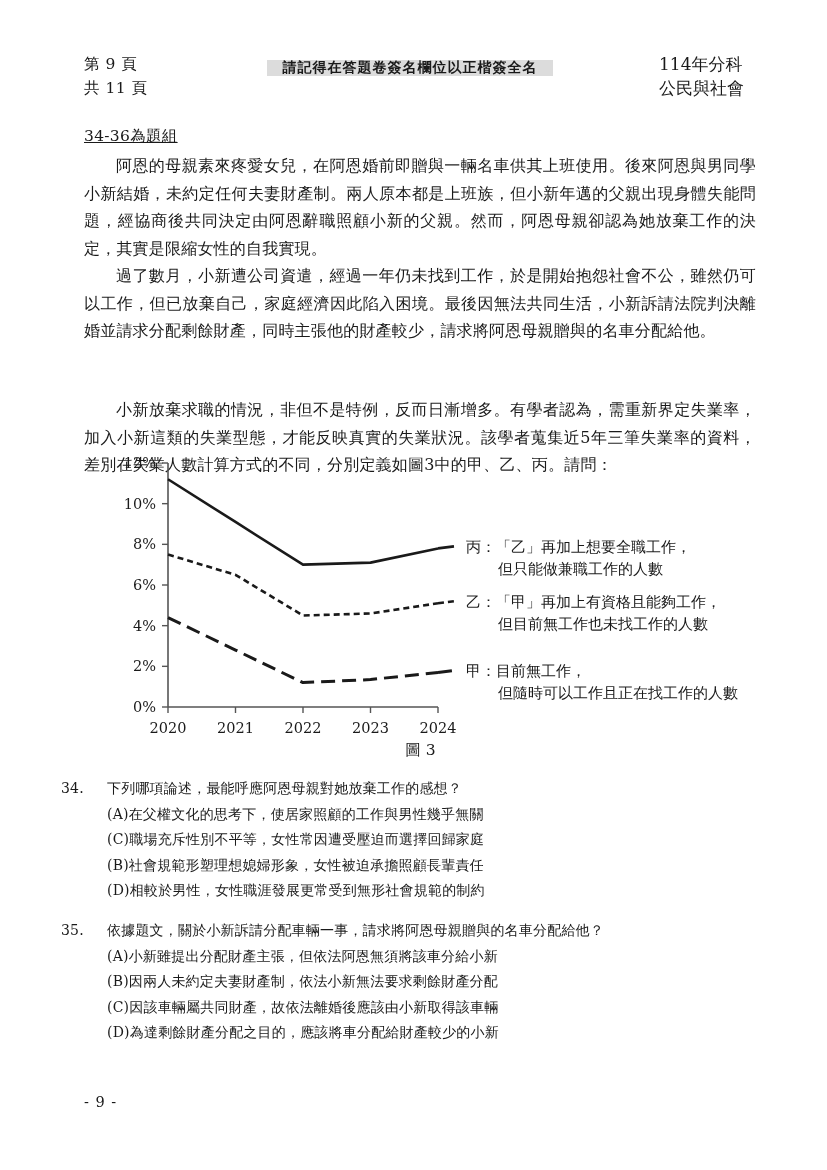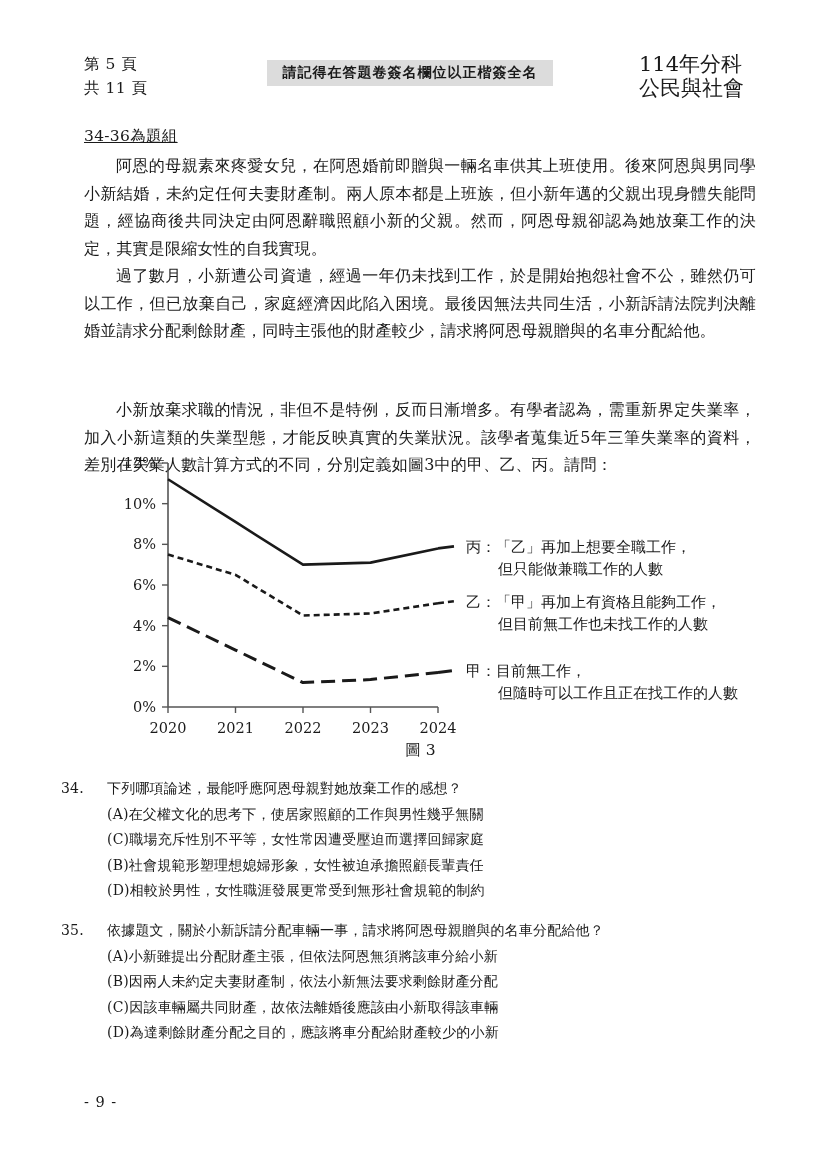--- a/index.html
+++ b/index.html
@@ -36,35 +36,35 @@
     line-height: 24px;
     letter-spacing: 0.5px;
     white-space: nowrap;
   }
   .hdr-left .ln { display: block; }
   .hdr-banner {
     position: absolute;
     left: 183px;
     top: 8px;
     width: 286px;
-    height: 26px;
+    height: 16px;
     background: #dcdcdc;
     display: flex;
     align-items: center;
     justify-content: center;
     font-size: 14px;
     font-weight: bold;
     letter-spacing: 1px;
     font-family: "DejaVu Serif", "Liberation Serif", serif;
   }
   .hdr-right {
     position: absolute;
     right: 0;
     top: 0;
-    font-size: 21px;
+    font-size: 17px;
     line-height: 24px;
     text-align: left;
     white-space: nowrap;
   }
   .hdr-right .ln { display: block; }
 
   
   .group-label {
     position: absolute;
     left: 84px;
@@ -141,21 +141,21 @@
     letter-spacing: 1px;
   }
 </style>
 </head>
 <body>
 
 <div class="page">
 
   <div class="header">
     <div class="hdr-left">
-      <span class="ln">第 5 頁</span>
+      <span class="ln">第 9 頁</span>
       <span class="ln">共 11 頁</span>
     </div>
     <div class="hdr-banner">請記得在答題卷簽名欄位以正楷簽全名</div>
     <div class="hdr-right">
       <span class="ln">114年分科</span>
       <span class="ln">公民與社會</span>
     </div>
   </div>
 
   <div class="group-label">34-36為題組</div>

